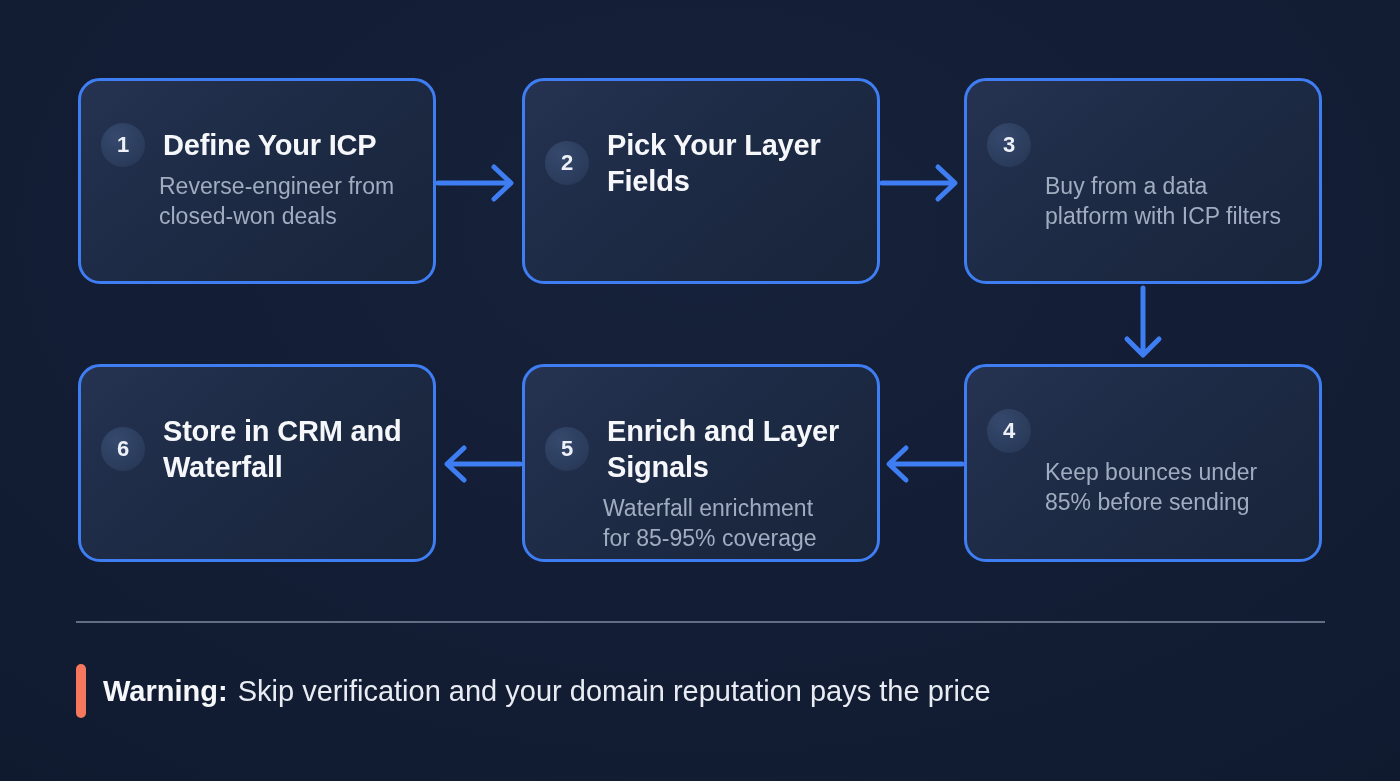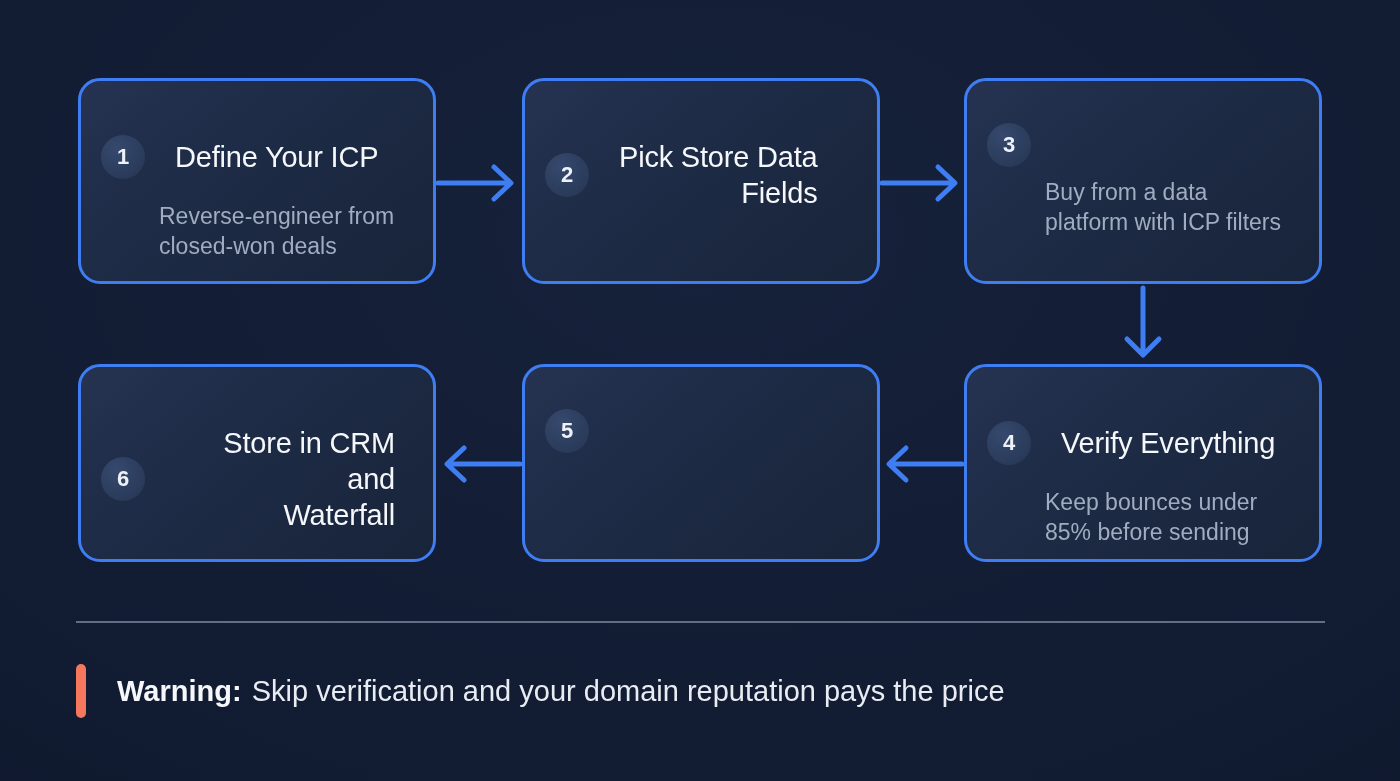--- a/index.html
+++ b/index.html
@@ -45,31 +45,30 @@
     border-radius: 50%;
     background: radial-gradient(circle at 35% 30%, #36496d 0%, #293a59 75%);
     display: flex;
     align-items: center;
     justify-content: center;
     color: #eef2f8;
     font-size: 22px;
     font-weight: 700;
   }
   .title {
-    margin: 16px;
+    margin: 4px;
     color: #f5f7fa;
     font-size: 29px;
     line-height: 36px;
-    font-weight: 400;
+    font-weight: 700;
     letter-spacing: -0.2px;
     white-space: pre-line;
-    text-align: right;
   }
   .subtitle {
-    margin: 10px 0 0 58px;
+    margin: 4px 0 0 58px;
     max-width: 262px;
     color: #a0acbf;
     font-size: 23px;
     line-height: 30px;
     font-weight: 400;
     white-space: pre-line;
   }
   
   .arrows {
     position: absolute;
@@ -104,21 +103,21 @@
     align-items: center;
     gap: 15px;
   }
   .warning-bar {
     width: 10px;
     height: 54px;
     border-radius: 5px;
     background: var(--warning-accent, #f4775e);
   }
   .warning-text {
-    margin: 16px;
+    margin: 2px;
     color: #e9edf3;
     font-size: 29px;
     line-height: 34px;
     font-weight: 400;
   }
   .warning-text strong {
     font-weight: 700;
     color: #f5f7fa;
     margin-right: 0.35em;
   }
@@ -137,52 +136,55 @@
     </div>
     <p class="subtitle">Reverse-engineer from
 closed-won deals</p>
   </div>
 
   <div class="card pos2">
     <div class="card-header">
       <div class="badge">
         <span>2</span>
       </div>
-      <h2 class="title">Pick Store Data
+      <h2 class="title">Pick Your Layer
 Fields</h2>
     </div>
   </div>
 
   <div class="card pos3">
     <div class="card-header">
       <div class="badge">
         <span>3</span>
       </div>
     </div>
     <p class="subtitle">Buy from a data
 platform with ICP filters</p>
   </div>
 
   <div class="card pos4">
     <div class="card-header">
       <div class="badge">
         <span>4</span>
       </div>
-      <h2 class="title">Verify Everything</h2>
     </div>
     <p class="subtitle">Keep bounces under
 85% before sending</p>
   </div>
 
   <div class="card pos5">
     <div class="card-header">
       <div class="badge">
         <span>5</span>
       </div>
-    </div>
+      <h2 class="title">Enrich and Layer
+Signals</h2>
+    </div>
+    <p class="subtitle">Waterfall enrichment
+for 85-95% coverage</p>
   </div>
 
   <div class="card pos6">
     <div class="card-header">
       <div class="badge">
         <span>6</span>
       </div>
       <h2 class="title">Store in CRM and
 Waterfall</h2>
     </div>

